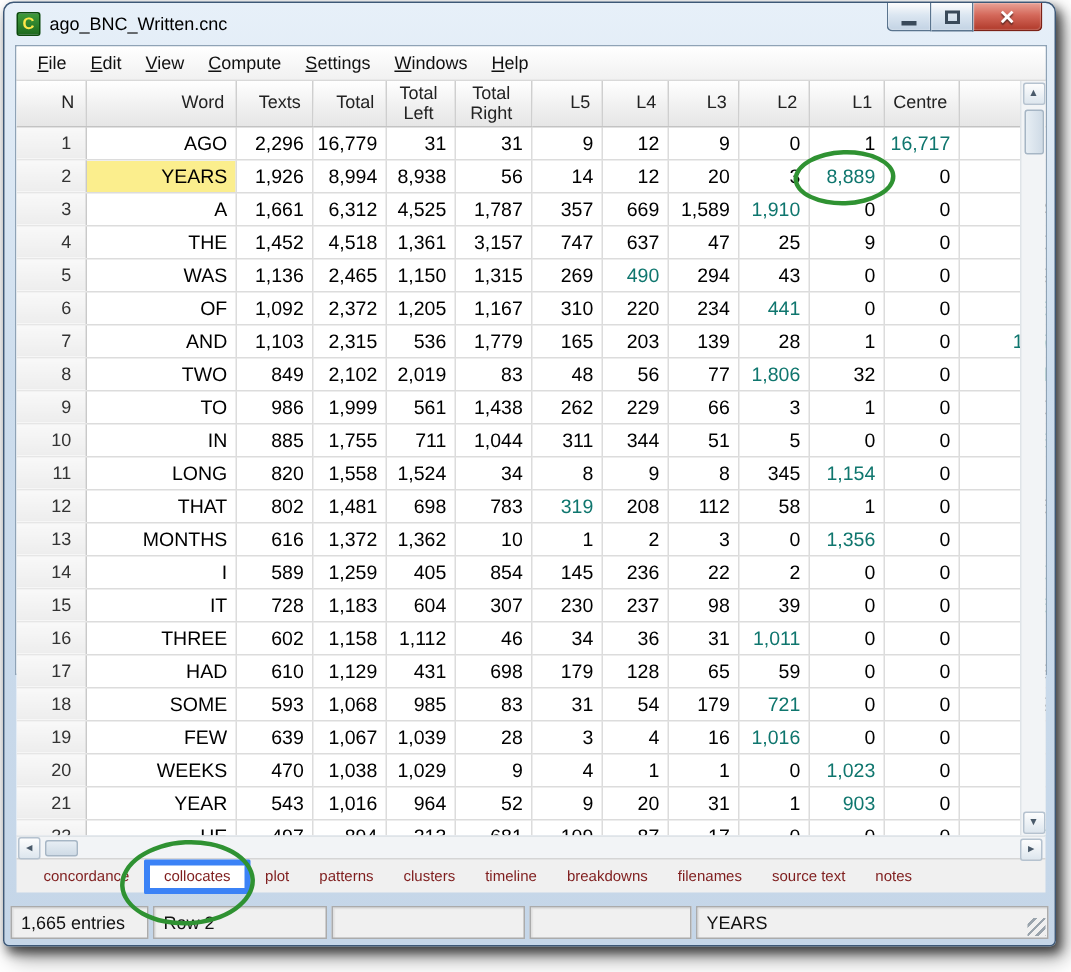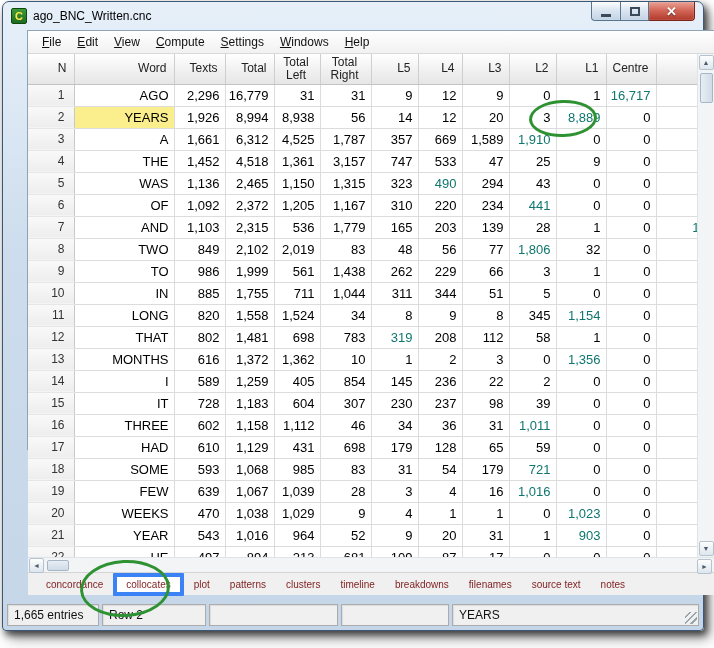--- a/index.html
+++ b/index.html
@@ -31,21 +31,21 @@
   .wbtn.max { width:28px; border-left:none; }
   .wbtn.close { width:46px; border-left:none; border-radius:0 0 4px 0;
     background:linear-gradient(#e9a296,#d4685a 45%,#b03a2b);
     border-color:#7c2217; }
   .glyph-min { width:10px; height:3px; background:#3a4a5a; margin-top:8px; }
   .glyph-max { width:10px; height:9px; border:2px solid #3a4a5a; background:transparent; }
   .glyph-close { color:#fff; font-size:13px; font-weight:bold; text-shadow:0 1px 1px rgba(0,0,0,.5); }
 
   
   .client {
-    position:absolute; left:24px; top:28px; width:688px; height:420px;
+    position:absolute; left:7px; top:28px; width:688px; height:420px;
     background:#ffffff; border:1px solid #8fa3b6;
   }
   .menubar {
     height:23px; background:linear-gradient(#ffffff,#f1f1f1);
     border-bottom:1px solid #d9d9d9; display:flex; align-items:center;
     padding-left:6px; font-size:12px; color:#111;
   }
   .menu-item { padding:3px 8px; cursor:default; }
 
   
@@ -112,21 +112,21 @@
   .statusbar {
     position:absolute; left:4px; right:4px; bottom:4px; height:22px;
     display:flex; gap:3px; font-size:12px; color:#111;
   }
   .spanel {
     background:#f0f0f0; border:1px solid #ababab;
     box-shadow:inset 1px 1px 1px rgba(0,0,0,.08);
     display:flex; align-items:center; padding:0 6px; overflow:hidden; white-space:nowrap;
   }
   .spanel:nth-child(1){ width:92px; }
-  .spanel:nth-child(2){ width:104px; }
+  .spanel:nth-child(2){ width:116px; }
   .spanel:nth-child(3){ width:129px; }
   .spanel:nth-child(4){ width:108px; }
   .spanel:nth-child(5){ flex:1; position:relative; }
   .grip {
     position:absolute; right:1px; bottom:1px; width:12px; height:12px;
     background:repeating-linear-gradient(135deg, transparent 0 3px, #9aa4ad 3px 4.5px);
   }
 
   
   .circle {
@@ -251,35 +251,35 @@
               <td class="col-r1"><span>24</span></td>
             </tr>
             <tr>
               <td class="col-n">4</td>
               <td class="col-word">THE</td>
               <td class="col-texts">1,452</td>
               <td class="col-total">4,518</td>
               <td class="col-total_left">1,361</td>
               <td class="col-total_right">3,157</td>
               <td class="col-l5">747</td>
-              <td class="col-l4">533</td>
+              <td class="col-l4">637</td>
               <td class="col-l3">47</td>
               <td class="col-l2">25</td>
               <td class="col-l1">9</td>
               <td class="col-centre">0</td>
               <td class="col-r1"><span>70</span></td>
             </tr>
             <tr>
               <td class="col-n">5</td>
               <td class="col-word">WAS</td>
               <td class="col-texts">1,136</td>
               <td class="col-total">2,465</td>
               <td class="col-total_left">1,150</td>
               <td class="col-total_right">1,315</td>
-              <td class="col-l5">323</td>
+              <td class="col-l5">269</td>
               <td class="col-l4 red">490</td>
               <td class="col-l3">294</td>
               <td class="col-l2">43</td>
               <td class="col-l1">0</td>
               <td class="col-centre">0</td>
               <td class="col-r1"><span>19</span></td>
             </tr>
             <tr>
               <td class="col-n">6</td>
               <td class="col-word">OF</td>

